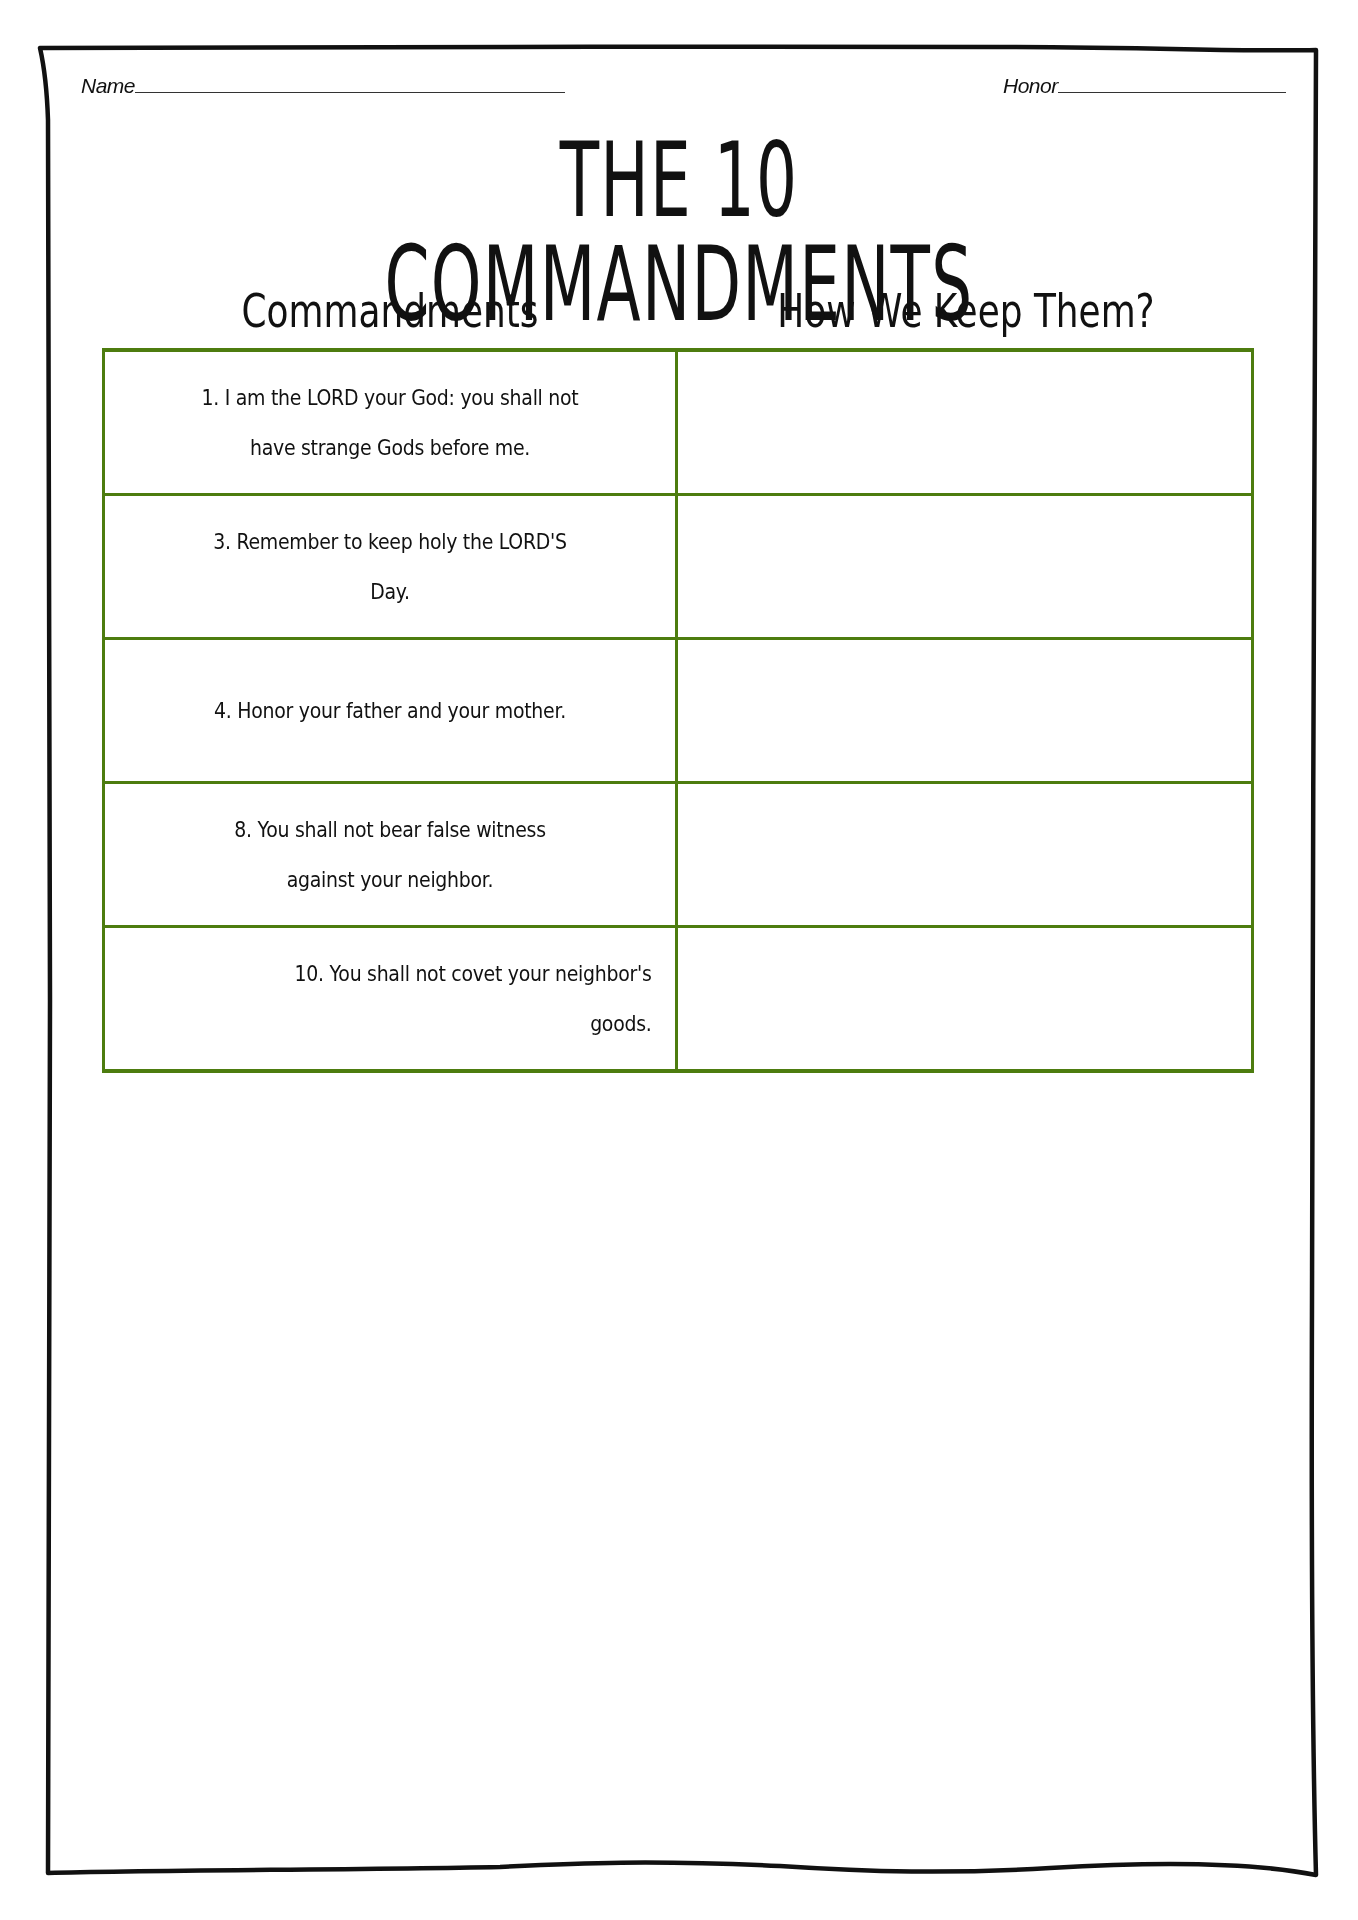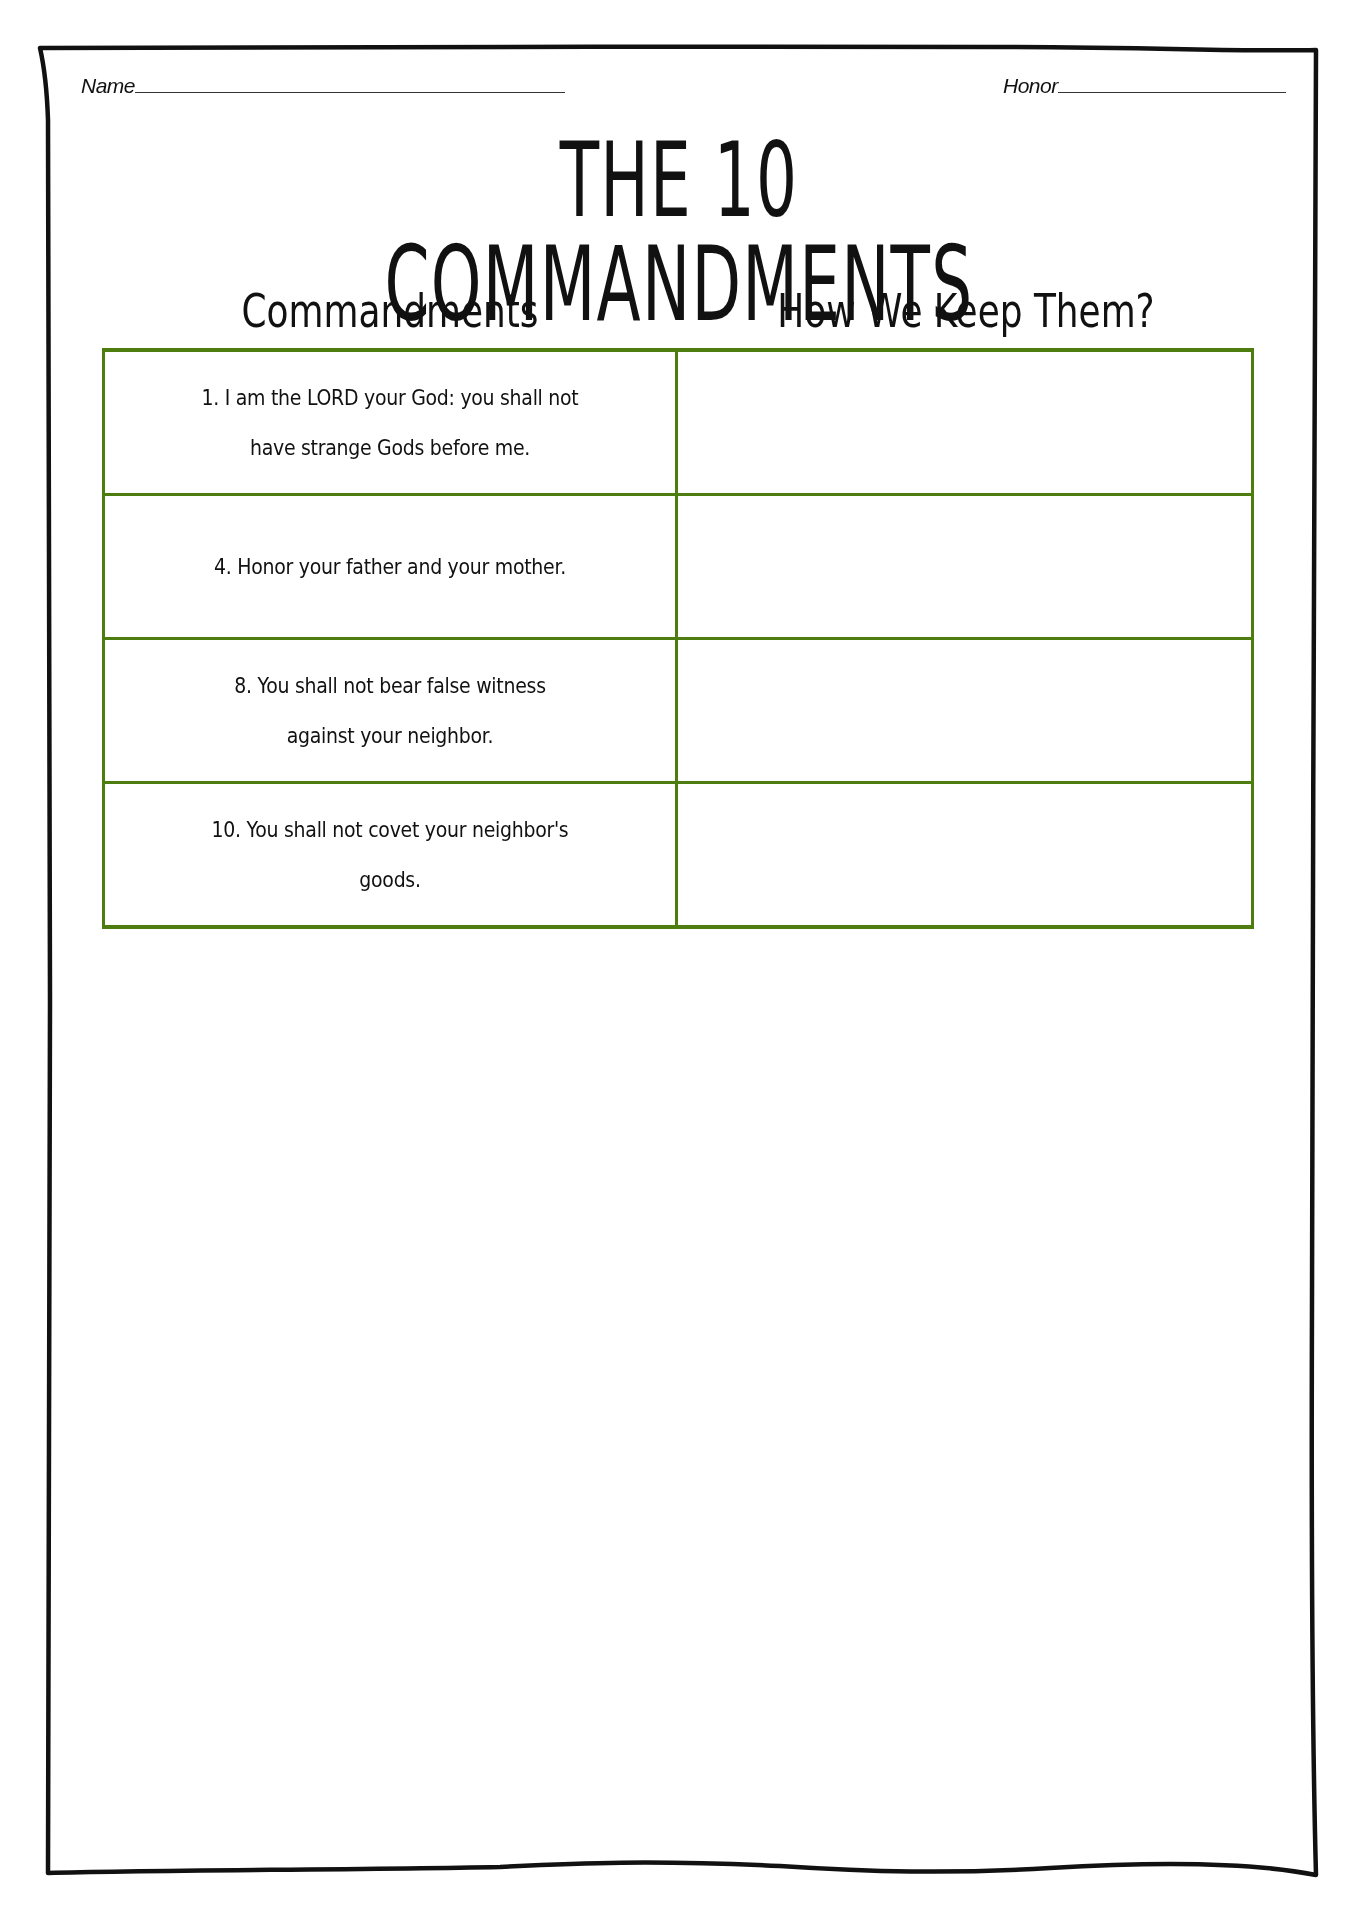--- a/index.html
+++ b/index.html
@@ -18,21 +18,21 @@
               font-family:"DejaVu Sans", sans-serif; transform:scaleX(0.78); transform-origin:center; }
   .col-head.left { left:102px; width:576px; text-align:center; }
   .col-head.right { left:678px; width:576px; text-align:center; }
   table.grid { position:absolute; left:102px; top:348px; width:1152px; border-collapse:collapse;
                table-layout:fixed; }
   table.grid td { border:3px solid #4d7c0f; height:141px; padding:0; vertical-align:middle; }
   table.grid td.cmd { width:570px; text-align:center; font-size:21px; line-height:50px;
                       font-family:"DejaVu Sans", sans-serif; letter-spacing:-0.3px; }
   .cmd-text { display:inline-block; width:440px; transform:scaleX(0.9); }
   table.grid tr:first-child td { border-top-width:4px; }
-  table.grid tr:last-child td { border-bottom-width:4px; }
+  table.grid tr:last-child td { border-bottom-width:4px;text-align:right; }
 </style>
 </head>
 <body>
 
 <svg class="frame" width="1358" height="1920" viewBox="0 0 1358 1920">
   <path d="M40 48 C 300 46, 700 47, 1000 47 C 1150 47, 1250 52, 1316 50
            C 1314 400, 1313 900, 1312 1300 C 1311 1600, 1314 1800, 1316 1875
            C 1250 1862, 1150 1862, 1050 1868 C 950 1874, 870 1872, 780 1866
            C 650 1860, 580 1863, 500 1867 C 350 1870, 150 1870, 48 1873
            C 48 1700, 50 1400, 50 1000 C 50 600, 49 300, 48 120 C 47 90, 45 70, 40 48 Z" fill="none" stroke="#111" stroke-width="4.5" stroke-linejoin="round"></path>
@@ -54,20 +54,24 @@
 <div class="col-head left">Commandments</div>
 <div class="col-head right">How We Keep Them?</div>
 
 <table class="grid">
   <tbody>
       <tr>
     <td class="cmd"><span class="cmd-text">1. I am the LORD your God: you shall not have strange Gods before me.</span></td>
     <td></td>
   </tr>
   <tr>
+    <td class="cmd"><span class="cmd-text">3. Remember to keep holy the LORD'S Day.</span></td>
+    <td></td>
+  </tr>
+  <tr>
     <td class="cmd"><span class="cmd-text">4. Honor your father and your mother.</span></td>
     <td></td>
   </tr>
   <tr>
     <td class="cmd"><span class="cmd-text" style="width:420px;">8.  You shall not bear false witness against your neighbor.</span></td>
     <td></td>
   </tr>
   <tr>
     <td class="cmd"><span class="cmd-text" style="width:470px;">10. You shall not covet your neighbor's goods.</span></td>
     <td></td>

